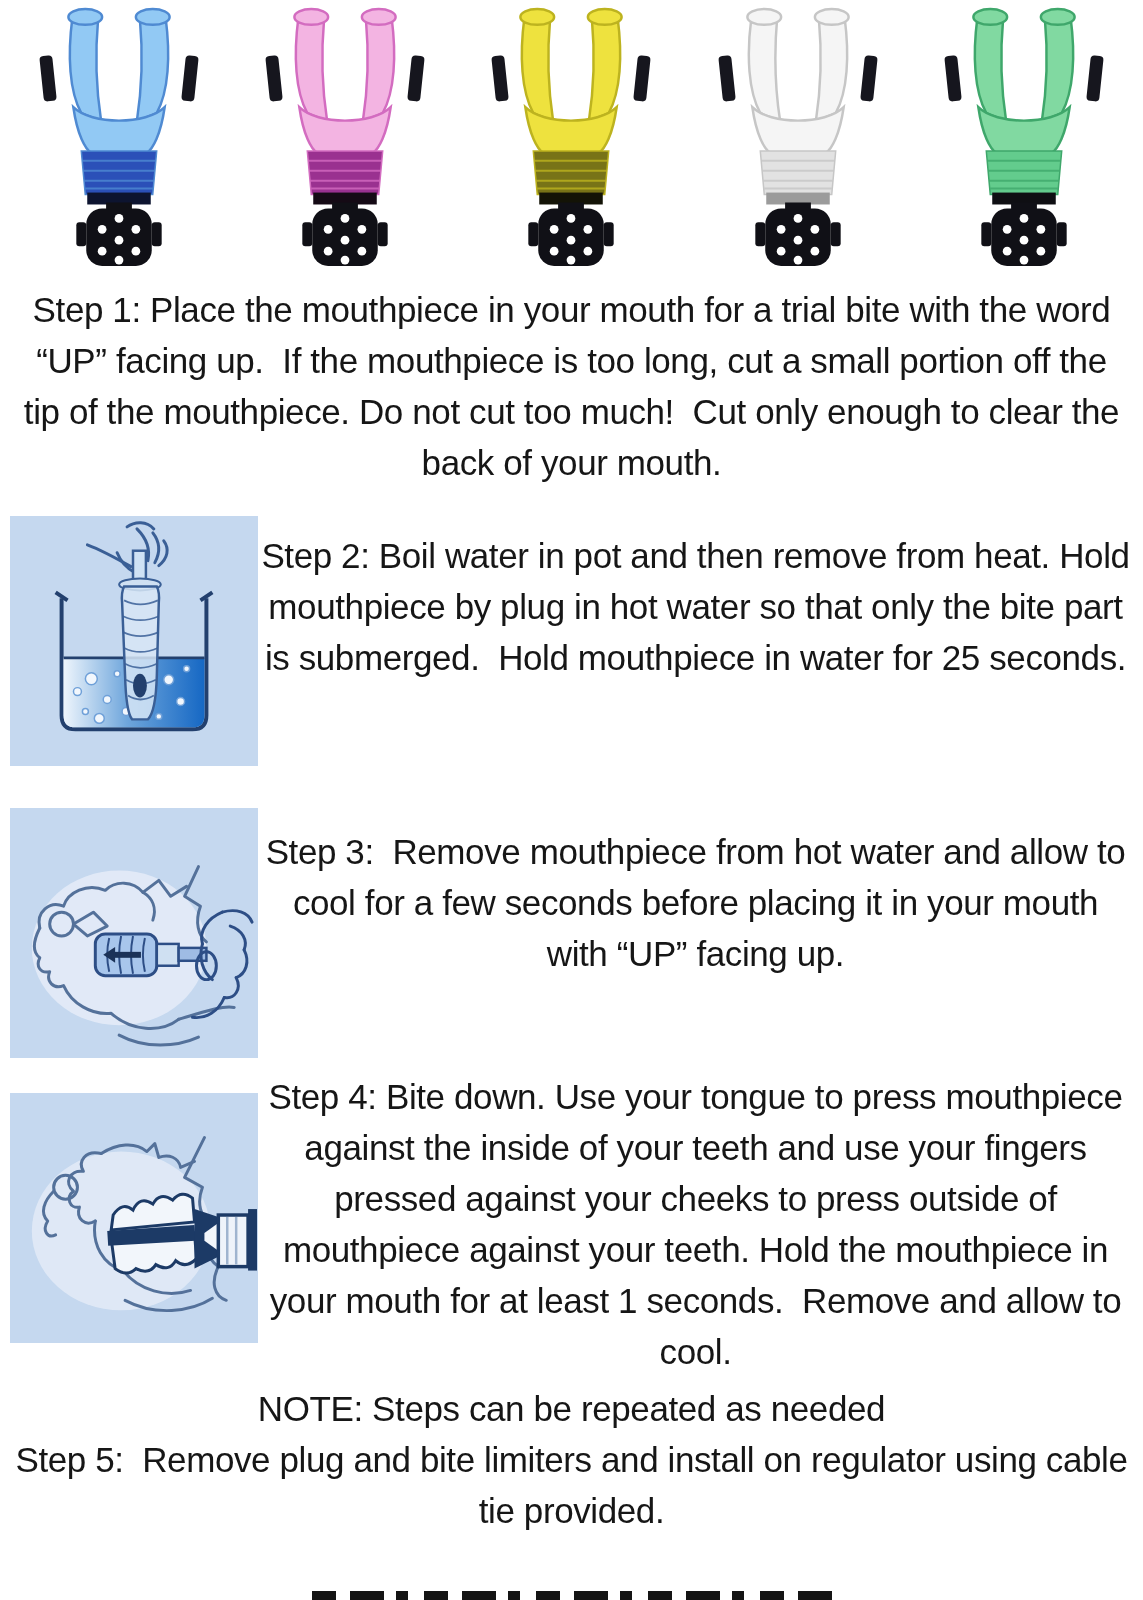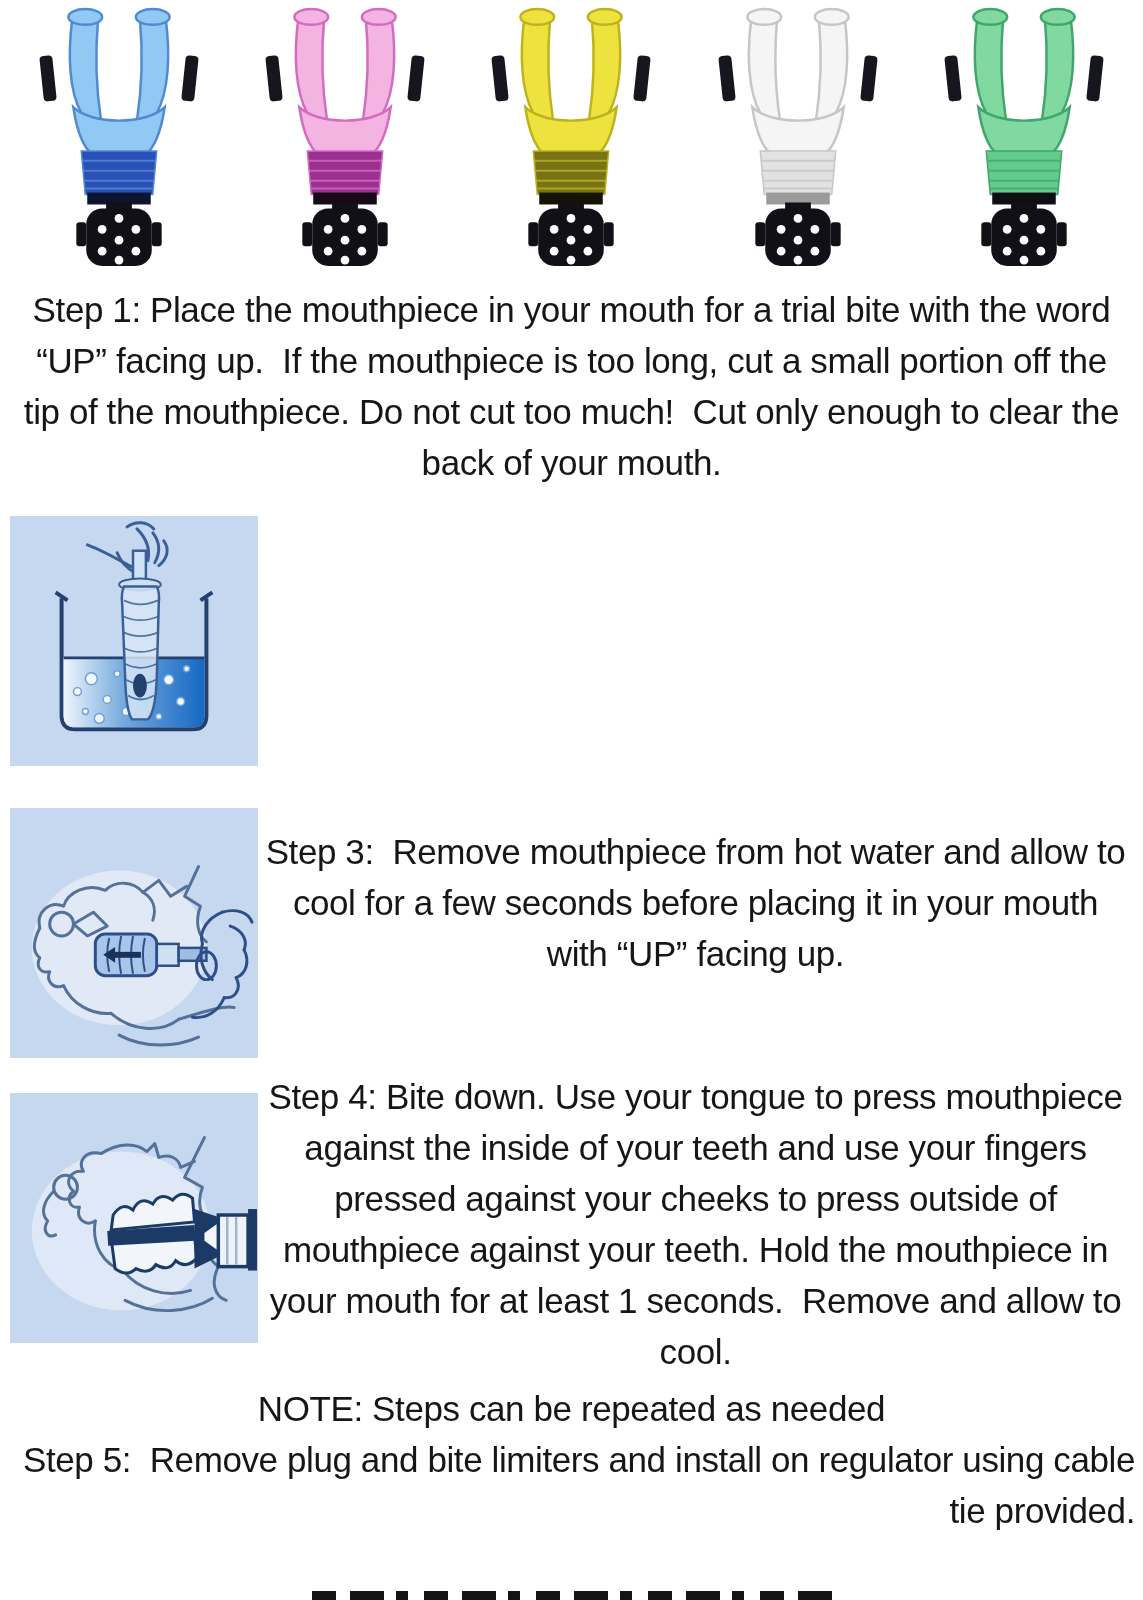--- a/index.html
+++ b/index.html
@@ -20,21 +20,21 @@
   .mouthpiece svg{width:100%;height:100%;display:block;}
 
   
   .para{
     margin:0;text-align:center;white-space:pre-wrap;
     font-size:35px;line-height:51px;letter-spacing:-.4px;
     font-weight:400;
   }
   .step1{margin-top:12px;padding:0 22px;}
   .note{margin-top:6px;padding:0 22px;}
-  .step5{margin-top:0;padding:0 8px;text-align:right;}
+  .step5{margin-top:0;padding:0 8px;}
 
   
   .step{display:flow-root;}
   .step .illus{
     float:left;width:248px;height:250px;margin-left:10px;
     background:var(--illus-bg,#c5d8ef);
   }
   .step .illus svg{width:100%;height:100%;display:block;}
   .step .para{padding:0 10px 0 16px;}
   .step2{margin-top:28px;}
@@ -275,20 +275,21 @@
 
         <rect x="124" y="34" width="13" height="32" fill="#cfe2f5" stroke="#3a5f96" stroke-width="2.5"></rect>
         <ellipse cx="131" cy="68" rx="21" ry="6" fill="#cfe0f2" stroke="#3a5f96" stroke-width="2"></ellipse>
         <path d="M115 70 Q112 76 113 86 L116 160 Q117 196 123 204 L139 204 Q147 196 148 160 L150 86 Q151 76 148 70 Z" fill="#d7e6f6" fill-opacity="0.85" stroke="#3a5f96" stroke-width="2.5"></path>
         <g stroke="#3a5f96" stroke-width="1.8" fill="none" opacity="0.85">
           <path d="M115 84 Q131 92 149 84 M114 100 Q131 108 150 100 M114 116 Q131 124 150 116 M115 132 Q131 140 149 132 M116 148 Q131 156 148 148 M117 164 Q131 172 147 164 M119 180 Q131 188 145 180"></path>
         </g>
         <ellipse cx="131" cy="170" rx="7" ry="12" fill="#23406e"></ellipse>
       </svg>
     </div>
+    <p class="para">Step 2: Boil water in pot and then remove from heat. Hold mouthpiece by plug in hot water so that only the bite part is submerged.  Hold mouthpiece in water for 25 seconds.</p>
   </section>
 
   <section class="step step3">
     <div class="illus">
       <svg viewBox="0 0 250 250">
         <ellipse cx="110" cy="140" rx="88" ry="78" fill="#e9eff9" opacity="0.75"></ellipse>
         <g stroke="#54719a" stroke-width="3" fill="none" stroke-linecap="round" stroke-linejoin="round">
 
           <path d="M30 120 C26 104 40 92 54 98 C58 84 78 74 96 82 C106 72 124 72 134 84 C144 90 148 100 144 112"></path>
           <circle cx="52" cy="116" r="12"></circle>

